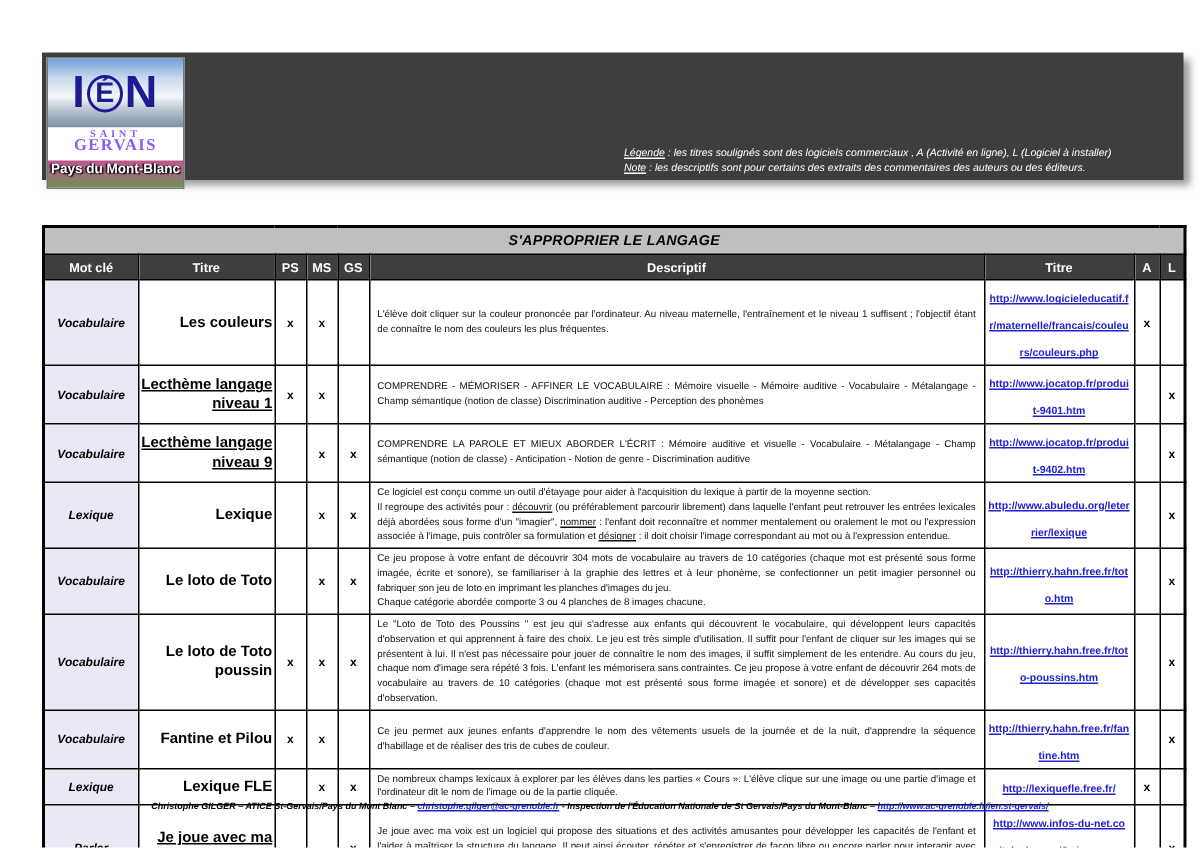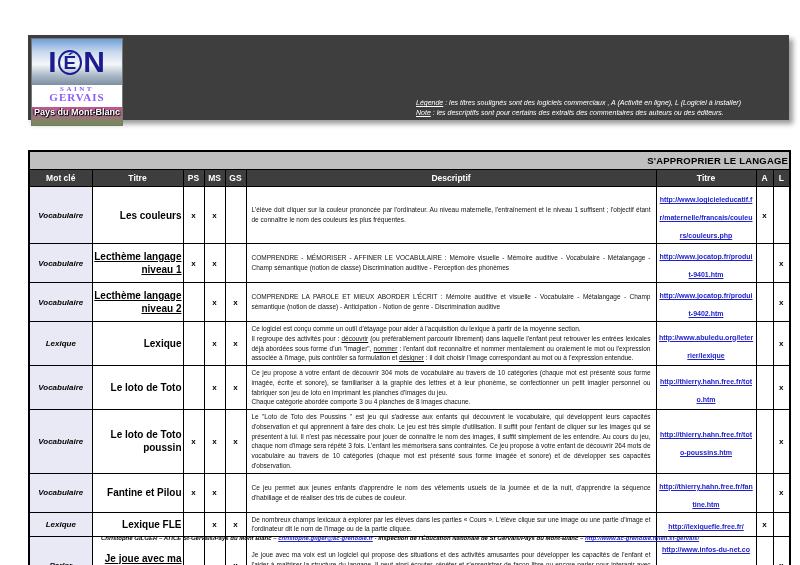--- a/index.html
+++ b/index.html
@@ -48,21 +48,21 @@
     font-size:7px;font-style:italic;line-height:1.35;
   }
   .banner-legend .lbl{text-decoration:underline;}
 
   
   .table-wrap{position:absolute;left:28px;top:150px;width:761px;}
   table{border-collapse:collapse;table-layout:fixed;width:761px;border:2px solid #000;}
   th,td{border:1px solid #000;overflow:hidden;vertical-align:middle;}
   th.section-th{
     background:#bfbfbf;color:#000;font-size:9.5px;font-weight:bold;
-    height:15px;text-align:right;letter-spacing:0.2px;
+    height:15px;text-align:center;letter-spacing:0.2px;font-style:italic;
   }
   th.col-th{
     background:#3e3e3e;color:#ffffff;font-size:8.5px;font-weight:bold;
     height:14px;text-align:center;
   }
   td.kw{background:#e9e9f6;font-style:italic;font-weight:bold;font-size:8px;text-align:center;}
   td.title{font-weight:bold;font-size:10px;text-align:right;line-height:1.3;padding:2px 1px;}
   td.title.u{text-decoration:underline;}
   td.mark{font-weight:bold;font-size:8px;text-align:center;}
   td.desc{
@@ -156,21 +156,21 @@
           <td class="mark">x</td>
           <td class="mark">x</td>
           <td class="mark"></td>
           <td class="desc"><span>COMPRENDRE - MÉMORISER - AFFINER LE VOCABULAIRE : Mémoire visuelle - Mémoire auditive - Vocabulaire - Métalangage - Champ sémantique (notion de classe) Discrimination auditive - Perception des phonèmes</span></td>
           <td class="link"><a href="#">http://www.jocatop.fr/produit-9401.htm</a></td>
           <td class="mark"></td>
           <td class="mark">x</td>
         </tr>
         <tr>
           <td class="kw">Vocabulaire</td>
-          <td class="title u">Lecthème langage niveau 2</td>
+          <td class="title u">Lecthème langage niveau 9</td>
           <td class="mark"></td>
           <td class="mark">x</td>
           <td class="mark">x</td>
           <td class="desc"><span>COMPRENDRE LA PAROLE ET MIEUX ABORDER L'ÉCRIT : Mémoire auditive et visuelle - Vocabulaire - Métalangage - Champ sémantique (notion de classe) - Anticipation - Notion de genre - Discrimination auditive</span></td>
           <td class="link"><a href="#">http://www.jocatop.fr/produit-9402.htm</a></td>
           <td class="mark"></td>
           <td class="mark">x</td>
         </tr>
         <tr>
           <td class="kw">Lexique</td>

